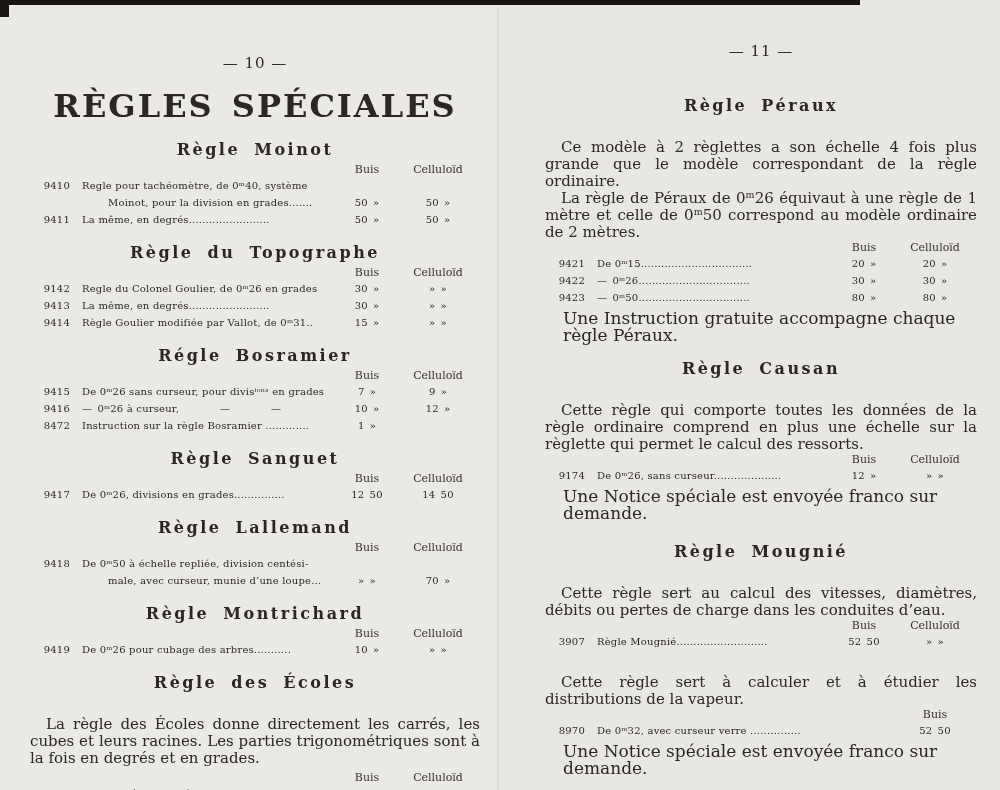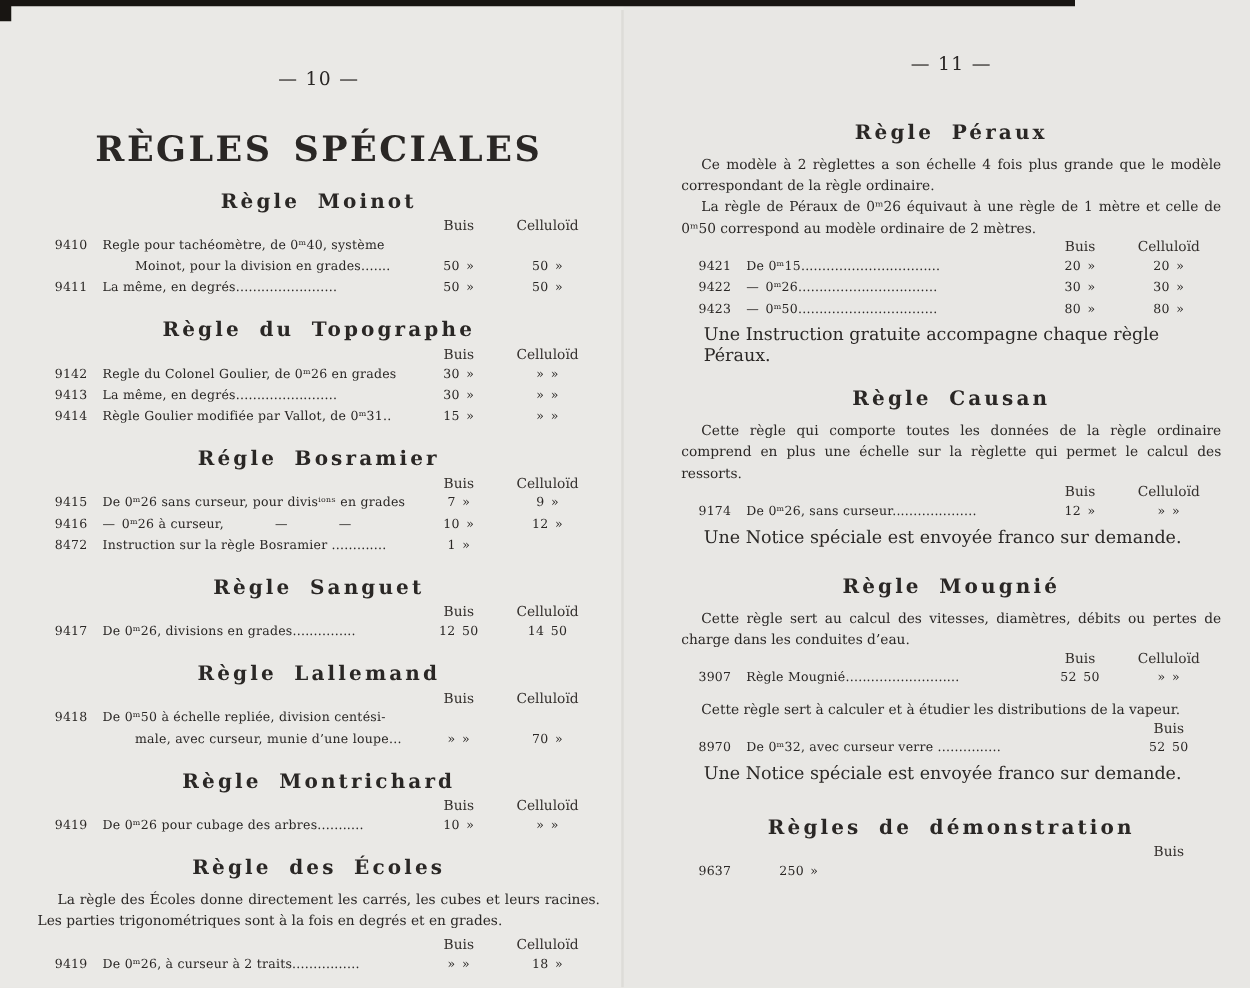--- a/index.html
+++ b/index.html
@@ -13,39 +13,39 @@
   .half-right{position:absolute;left:499px;top:0;width:501px;height:790px;background:#e8e7e4;}
   .crease{position:absolute;left:497px;top:8px;width:2px;height:782px;background:#dddcd8;}
   .edge-top{position:absolute;left:0;top:0;width:860px;height:5px;background:#181512;}
   .edge-corner{position:absolute;left:0;top:0;width:9px;height:17px;background:#181512;}
 
   .page{position:absolute;}
   #pl{left:30px;top:54px;width:450px;}
   #pr{left:545px;top:42px;width:432px;}
 
   .pageno{text-align:center;font-size:15px;letter-spacing:1px;margin:0;}
-  .doc-title{font-size:28px;font-weight:bold;text-align:center;letter-spacing:2px;word-spacing:5px;margin:31px 0 0;}
+  .doc-title{font-size:32px;font-weight:bold;text-align:center;letter-spacing:2px;word-spacing:5px;margin:15px 0 0;}
   .sec-title{font-size:16px;font-weight:bold;text-align:center;letter-spacing:2.5px;word-spacing:6px;margin:15px 0 0;}
 
   .colheads{display:flex;justify-content:flex-end;font-size:11px;margin:4px 0 1px;color:#34302d;}
   .ch{text-align:center;}
   .ch.b{width:58px;}
   .ch.c{width:84px;}
 
   .row{display:flex;align-items:flex-end;font-size:10px;line-height:17px;letter-spacing:0.2px;}
   .ref{width:40px;min-width:40px;text-align:right;padding-right:12px;align-self:flex-start;}
   .desc{flex:1;min-width:0;}
   .dl{display:block;white-space:nowrap;overflow:hidden;}
   .dl.l2{padding-left:26px;}
   .price{line-height:17px;white-space:nowrap;}
   .price.b{width:58px;min-width:58px;text-align:center;}
   .price.c{width:84px;min-width:84px;text-align:center;}
 
-  .para{font-size:11px;line-height:17px;text-align:justify;text-indent:16px;margin:8px 0 0;}
-  .note{font-size:14px;line-height:17px;margin:4px 0 0 18px;}
+  .para{font-size:15px;line-height:17px;text-align:justify;text-indent:16px;margin:24px 0 0;}
+  .note{font-size:17px;line-height:17px;margin:4px 0 0 18px;}
 </style>
 </head>
 <body style="color: rgb(42, 39, 37); background: rgb(234, 233, 230);">
 
 <div class="scan">
   <div class="half-right"></div>
   <div class="crease"></div>
   <div class="edge-top"></div>
   <div class="edge-corner"></div>
 

